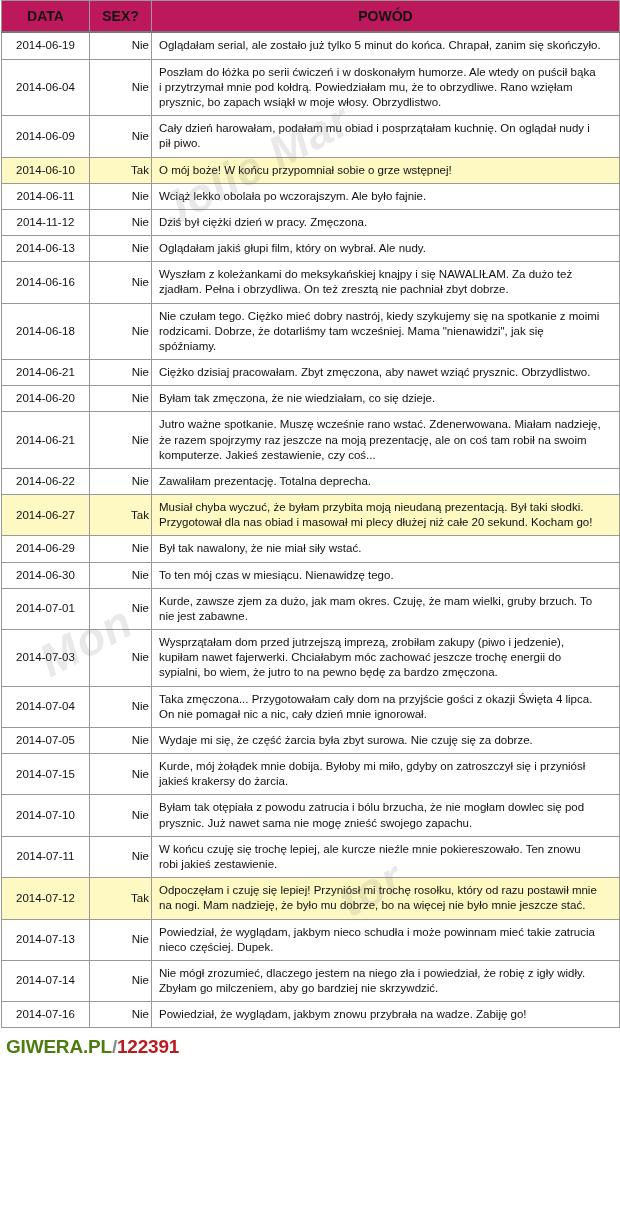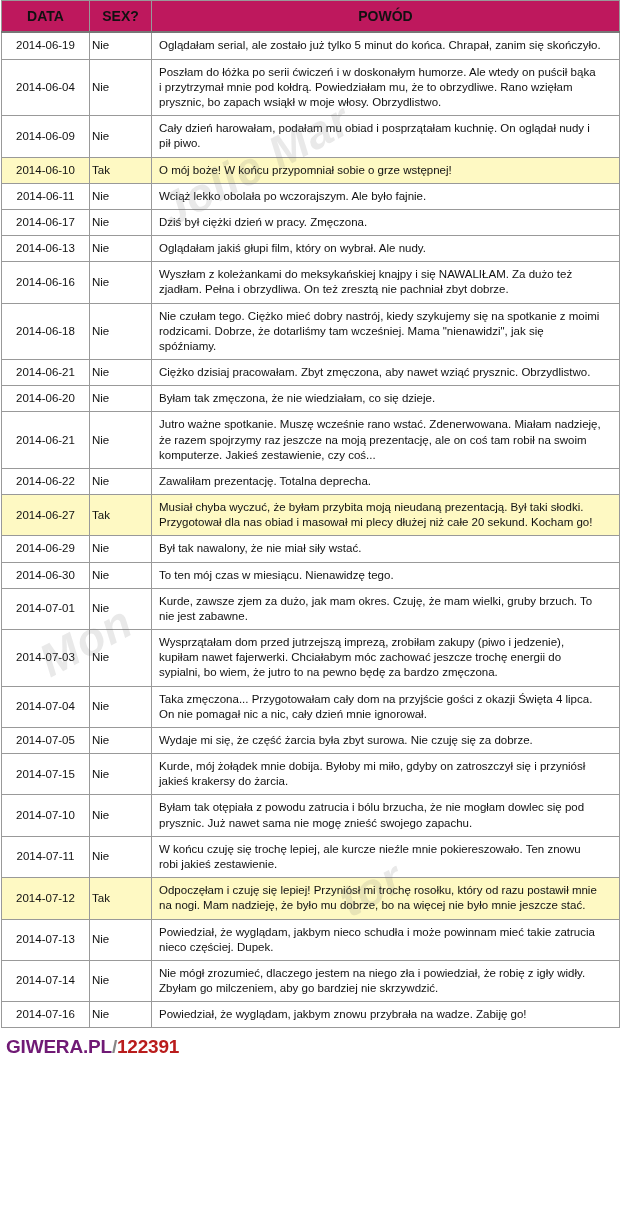--- a/index.html
+++ b/index.html
@@ -69,21 +69,21 @@
   col.c-date { width: 88px; }
   col.c-sex  { width: 62px; }
   col.c-why  { width: 468px; }
 
   td.date {
     text-align: center;
     padding: 4px 2px;
     white-space: nowrap;
   }
   td.sex {
-    text-align: left;
+    text-align: right;
     padding: 4px 2px;
   }
   td.why {
     text-align: left;
     padding: 5px 18px 5px 7px;
   }
   tr.yes td {
     background: #fef9c3;
   }
   tr.no td {
@@ -91,21 +91,21 @@
   }
   .footer {
     padding: 8px 6px 10px 6px;
     font-size: 19px;
     font-weight: bold;
     letter-spacing: -0.2px;
     font-family: "Liberation Sans", sans-serif;
     position: relative;
     z-index: 3;
   }
-  .footer .brand { color: #701a75; }
+  .footer .brand { color: #4d7c0f; }
   .footer .slash { color: #888888; font-weight: bold; }
   .footer .id { color: #b91c1c; }
 </style>
 </head>
 <body>
 
 <div class="page">
 
   <div class="watermark">
     <div class="wm-text wm1">Jolie Mar</div>
@@ -146,21 +146,21 @@
           <td class="date">2014-06-10</td>
           <td class="sex">Tak</td>
           <td class="why">O mój boże! W końcu przypomniał sobie o grze wstępnej!</td>
         </tr>
         <tr class="no">
           <td class="date">2014-06-11</td>
           <td class="sex">Nie</td>
           <td class="why">Wciąż lekko obolała po wczorajszym. Ale było fajnie.</td>
         </tr>
         <tr class="no">
-          <td class="date">2014-06-17</td>
+          <td class="date">2014-11-12</td>
           <td class="sex">Nie</td>
           <td class="why">Dziś był ciężki dzień w pracy. Zmęczona.</td>
         </tr>
         <tr class="no">
           <td class="date">2014-06-13</td>
           <td class="sex">Nie</td>
           <td class="why">Oglądałam jakiś głupi film, który on wybrał. Ale nudy.</td>
         </tr>
         <tr class="no">
           <td class="date">2014-06-16</td>

